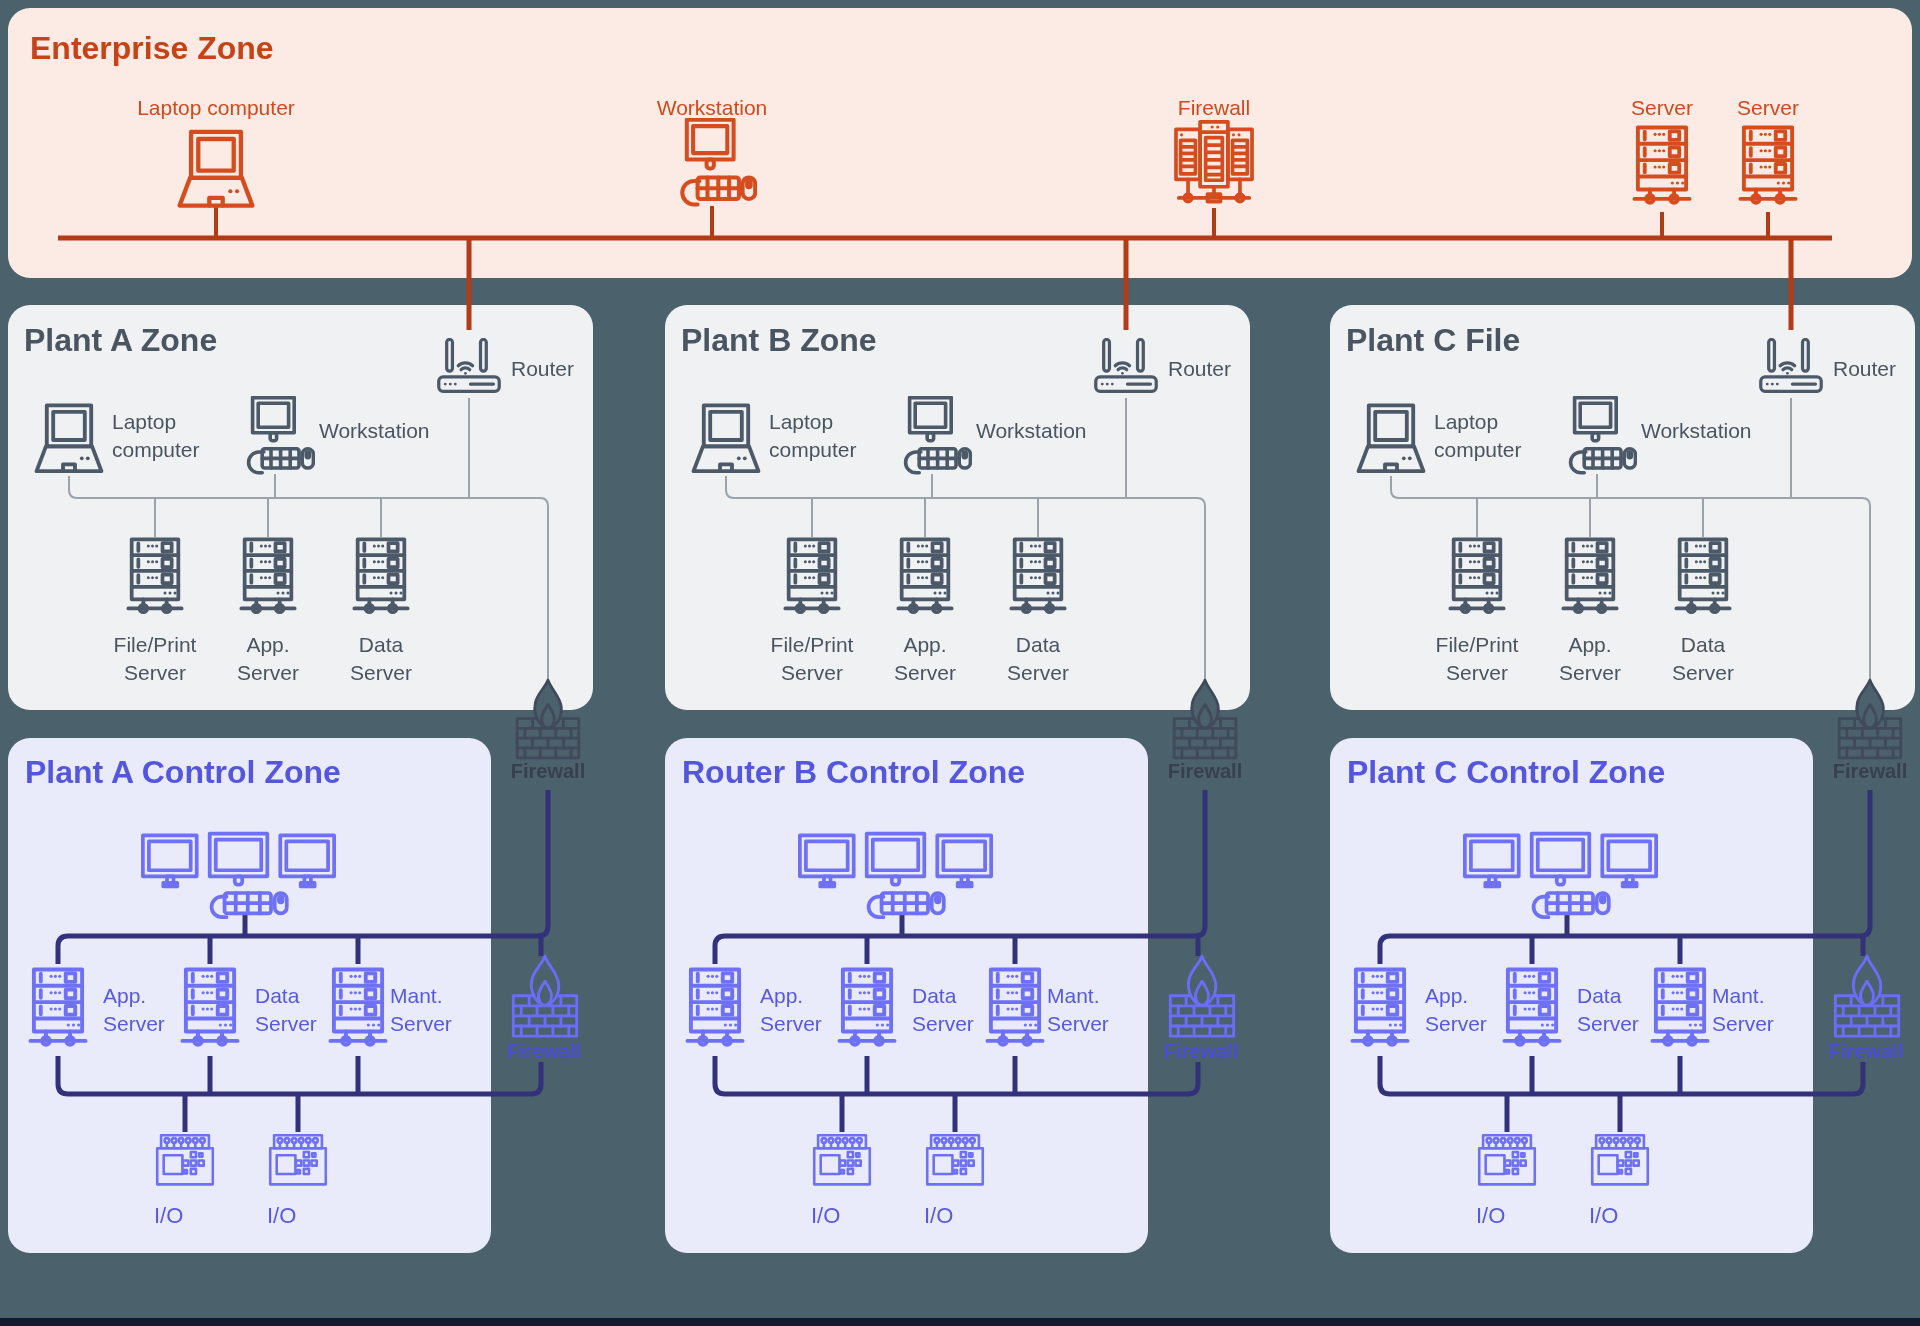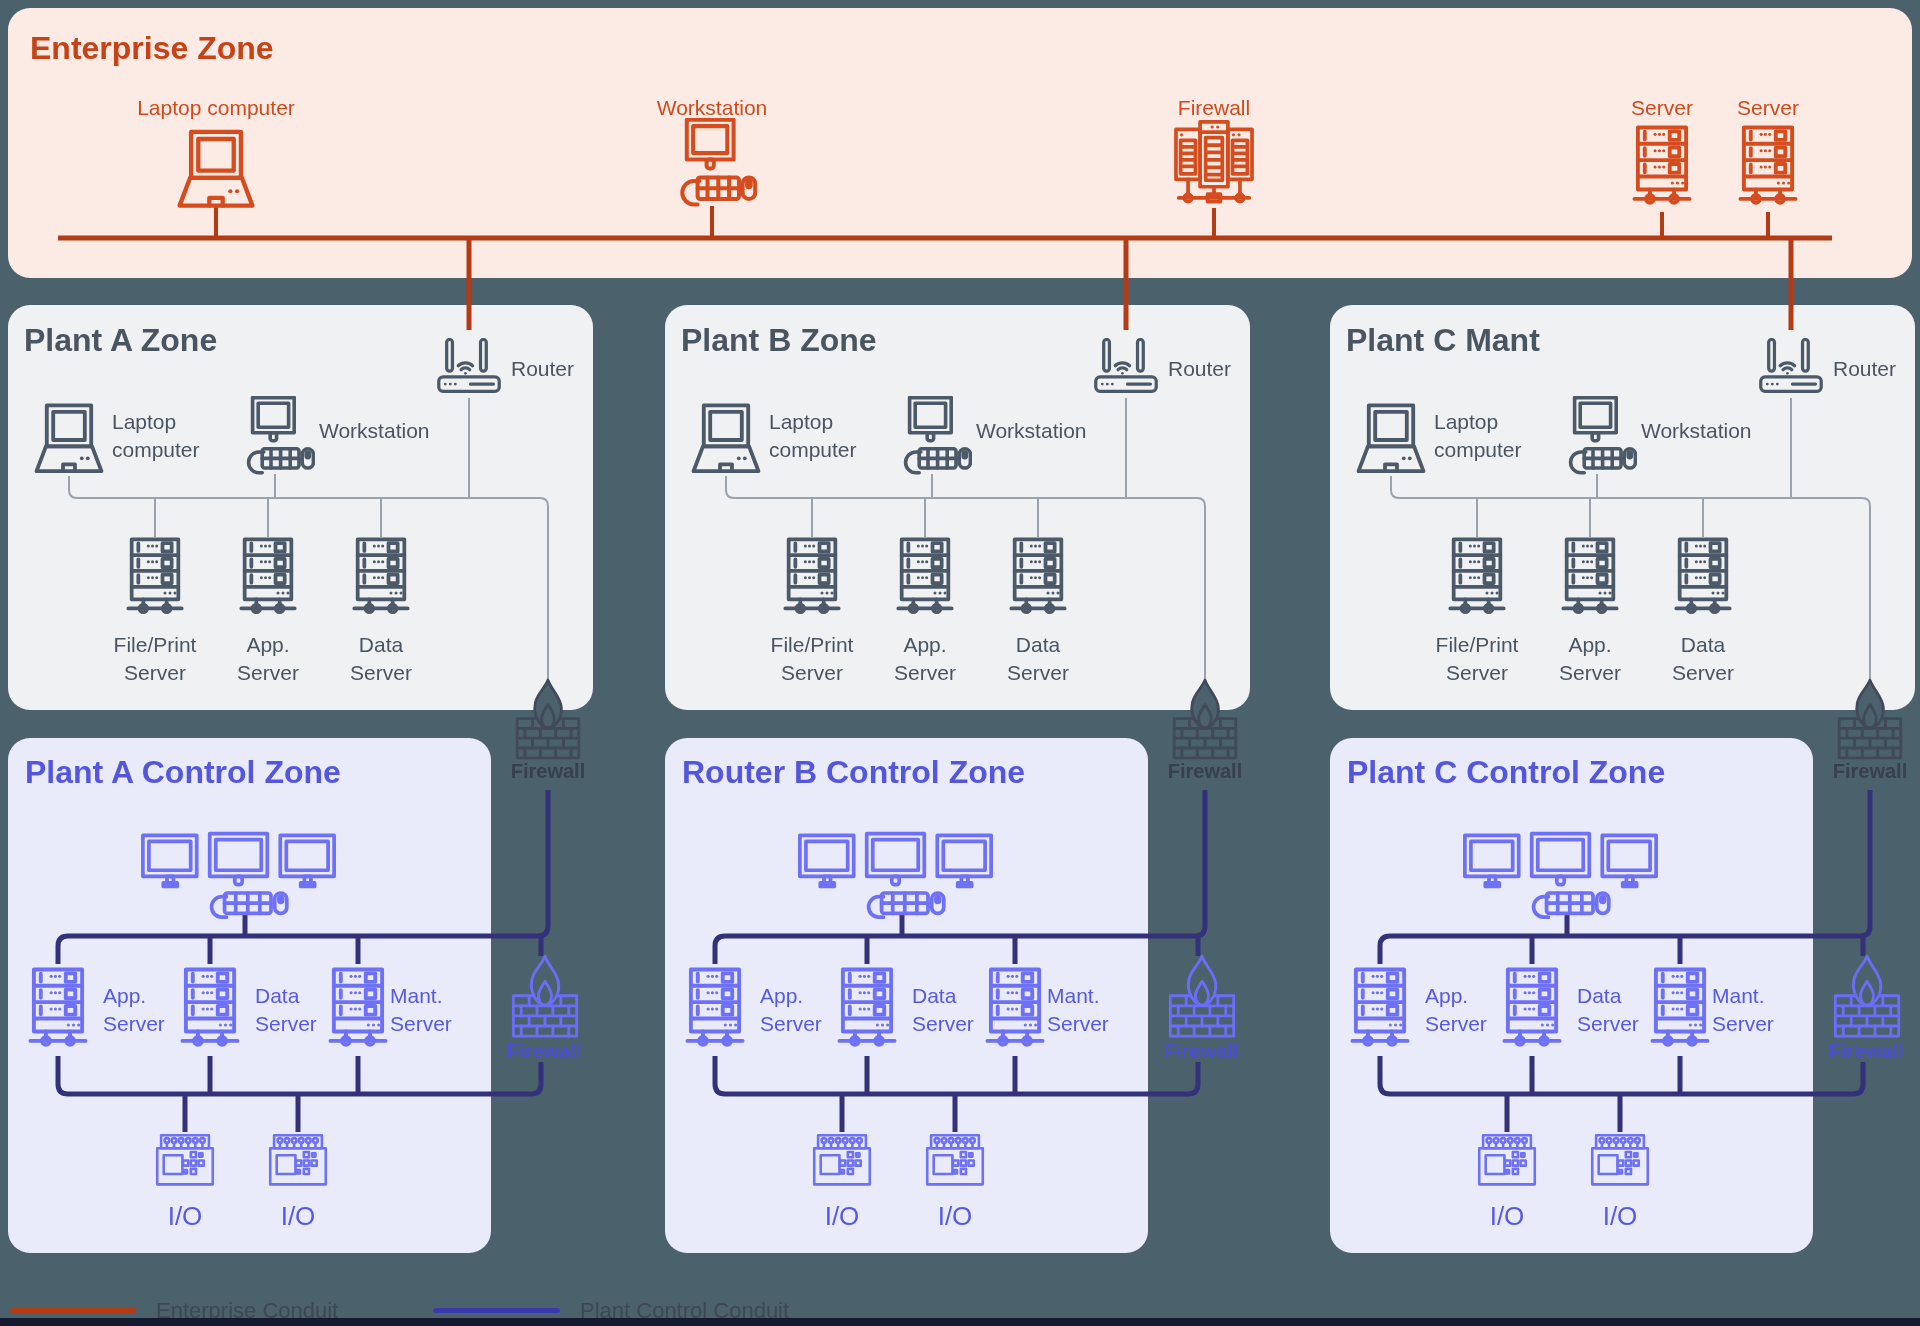--- a/index.html
+++ b/index.html
@@ -44,21 +44,21 @@
 .psrv-l.s0{left:87px}.psrv-l.s1{left:200px}.psrv-l.s2{left:313px}
 .fw-up-i{left:505px;top:678px;width:70px;color:var(--fwu)}
 .fw-up-l{left:490px;top:760px;width:100px;text-align:center;font-weight:bold;font-size:20px;color:var(--fwu-t)}
 .hmi-i{left:133px;top:828px;width:195px}
 .csrv{top:966px;width:62px}
 .csrv.s0{left:19px}.csrv.s1{left:171px}.csrv.s2{left:319px}
 .csrv-l{top:982px}
 .csrv-l.s0{left:95px}.csrv-l.s1{left:247px}.csrv-l.s2{left:382px}
 .io-i{top:1134px;width:62px}
 .io-i.s0{left:146px}.io-i.s1{left:259px}
-.io-l{top:1202px;width:62px;text-align:center;font-size:26px}
+.io-l{top:1202px;width:62px;text-align:left;font-size:22px}
 .io-l.s0{left:146px}.io-l.s1{left:259px}
 .fw-low-i{left:501px;top:954px;width:72px;color:var(--purp-fw)}
 .fw-low-l{left:486px;top:1040px;width:100px;text-align:center;font-weight:bold;font-size:20px;color:var(--fwl-t)}
 .legend{position:absolute;left:0;top:1294px;width:1920px;height:32px;font-size:22px;color:var(--leg-t)}
 .swatch{position:absolute;top:14px;height:5px;border-radius:3px}
 .sw-red{left:10px;width:126px;background:var(--leg-red)}
 .sw-ind{left:433px;width:127px;background:var(--leg-ind)}
 .leg-lab{position:absolute;top:4px;white-space:nowrap}
 .leg-lab.l0{left:156px}.leg-lab.l1{left:580px}
 .bottom-bar{position:absolute;left:0;top:1318px;width:1920px;height:8px;background:var(--bar)}
@@ -469,21 +469,21 @@
     <div class="lbl ctrl io-l s1">I/O</div>
     <span class="icon fw-low-i">
         <svg viewBox="0 0 100 120">
           <use href="#i-firewall"></use>
         </svg>
       </span>
     <div class="abs fw-low-l">Firewall</div>
   </div>
 
   <div class="col" style="left:1330px">
-    <div class="title pz-title">Plant C Mant</div>
+    <div class="title pz-title">Plant C File</div>
     <span class="icon slate router-i">
         <svg viewBox="0 0 100 82">
           <use href="#i-router"></use>
         </svg>
       </span>
     <div class="lbl router-l">Router</div>
     <span class="icon slate laptop-i">
         <svg viewBox="0 0 96 86">
           <use href="#i-laptop"></use>
         </svg>
@@ -577,21 +577,15 @@
       </span>
     <div class="lbl ctrl io-l s1">I/O</div>
     <span class="icon fw-low-i">
         <svg viewBox="0 0 100 120">
           <use href="#i-firewall"></use>
         </svg>
       </span>
     <div class="abs fw-low-l">Firewall</div>
   </div>
 
-  <div class="legend">
-    <div class="swatch sw-red"></div>
-    <div class="leg-lab l0">Enterprise Conduit</div>
-    <div class="swatch sw-ind"></div>
-    <div class="leg-lab l1">Plant Control Conduit</div>
-  </div>
   <div class="bottom-bar"></div>
 
 </div>
 
 </body></html>

